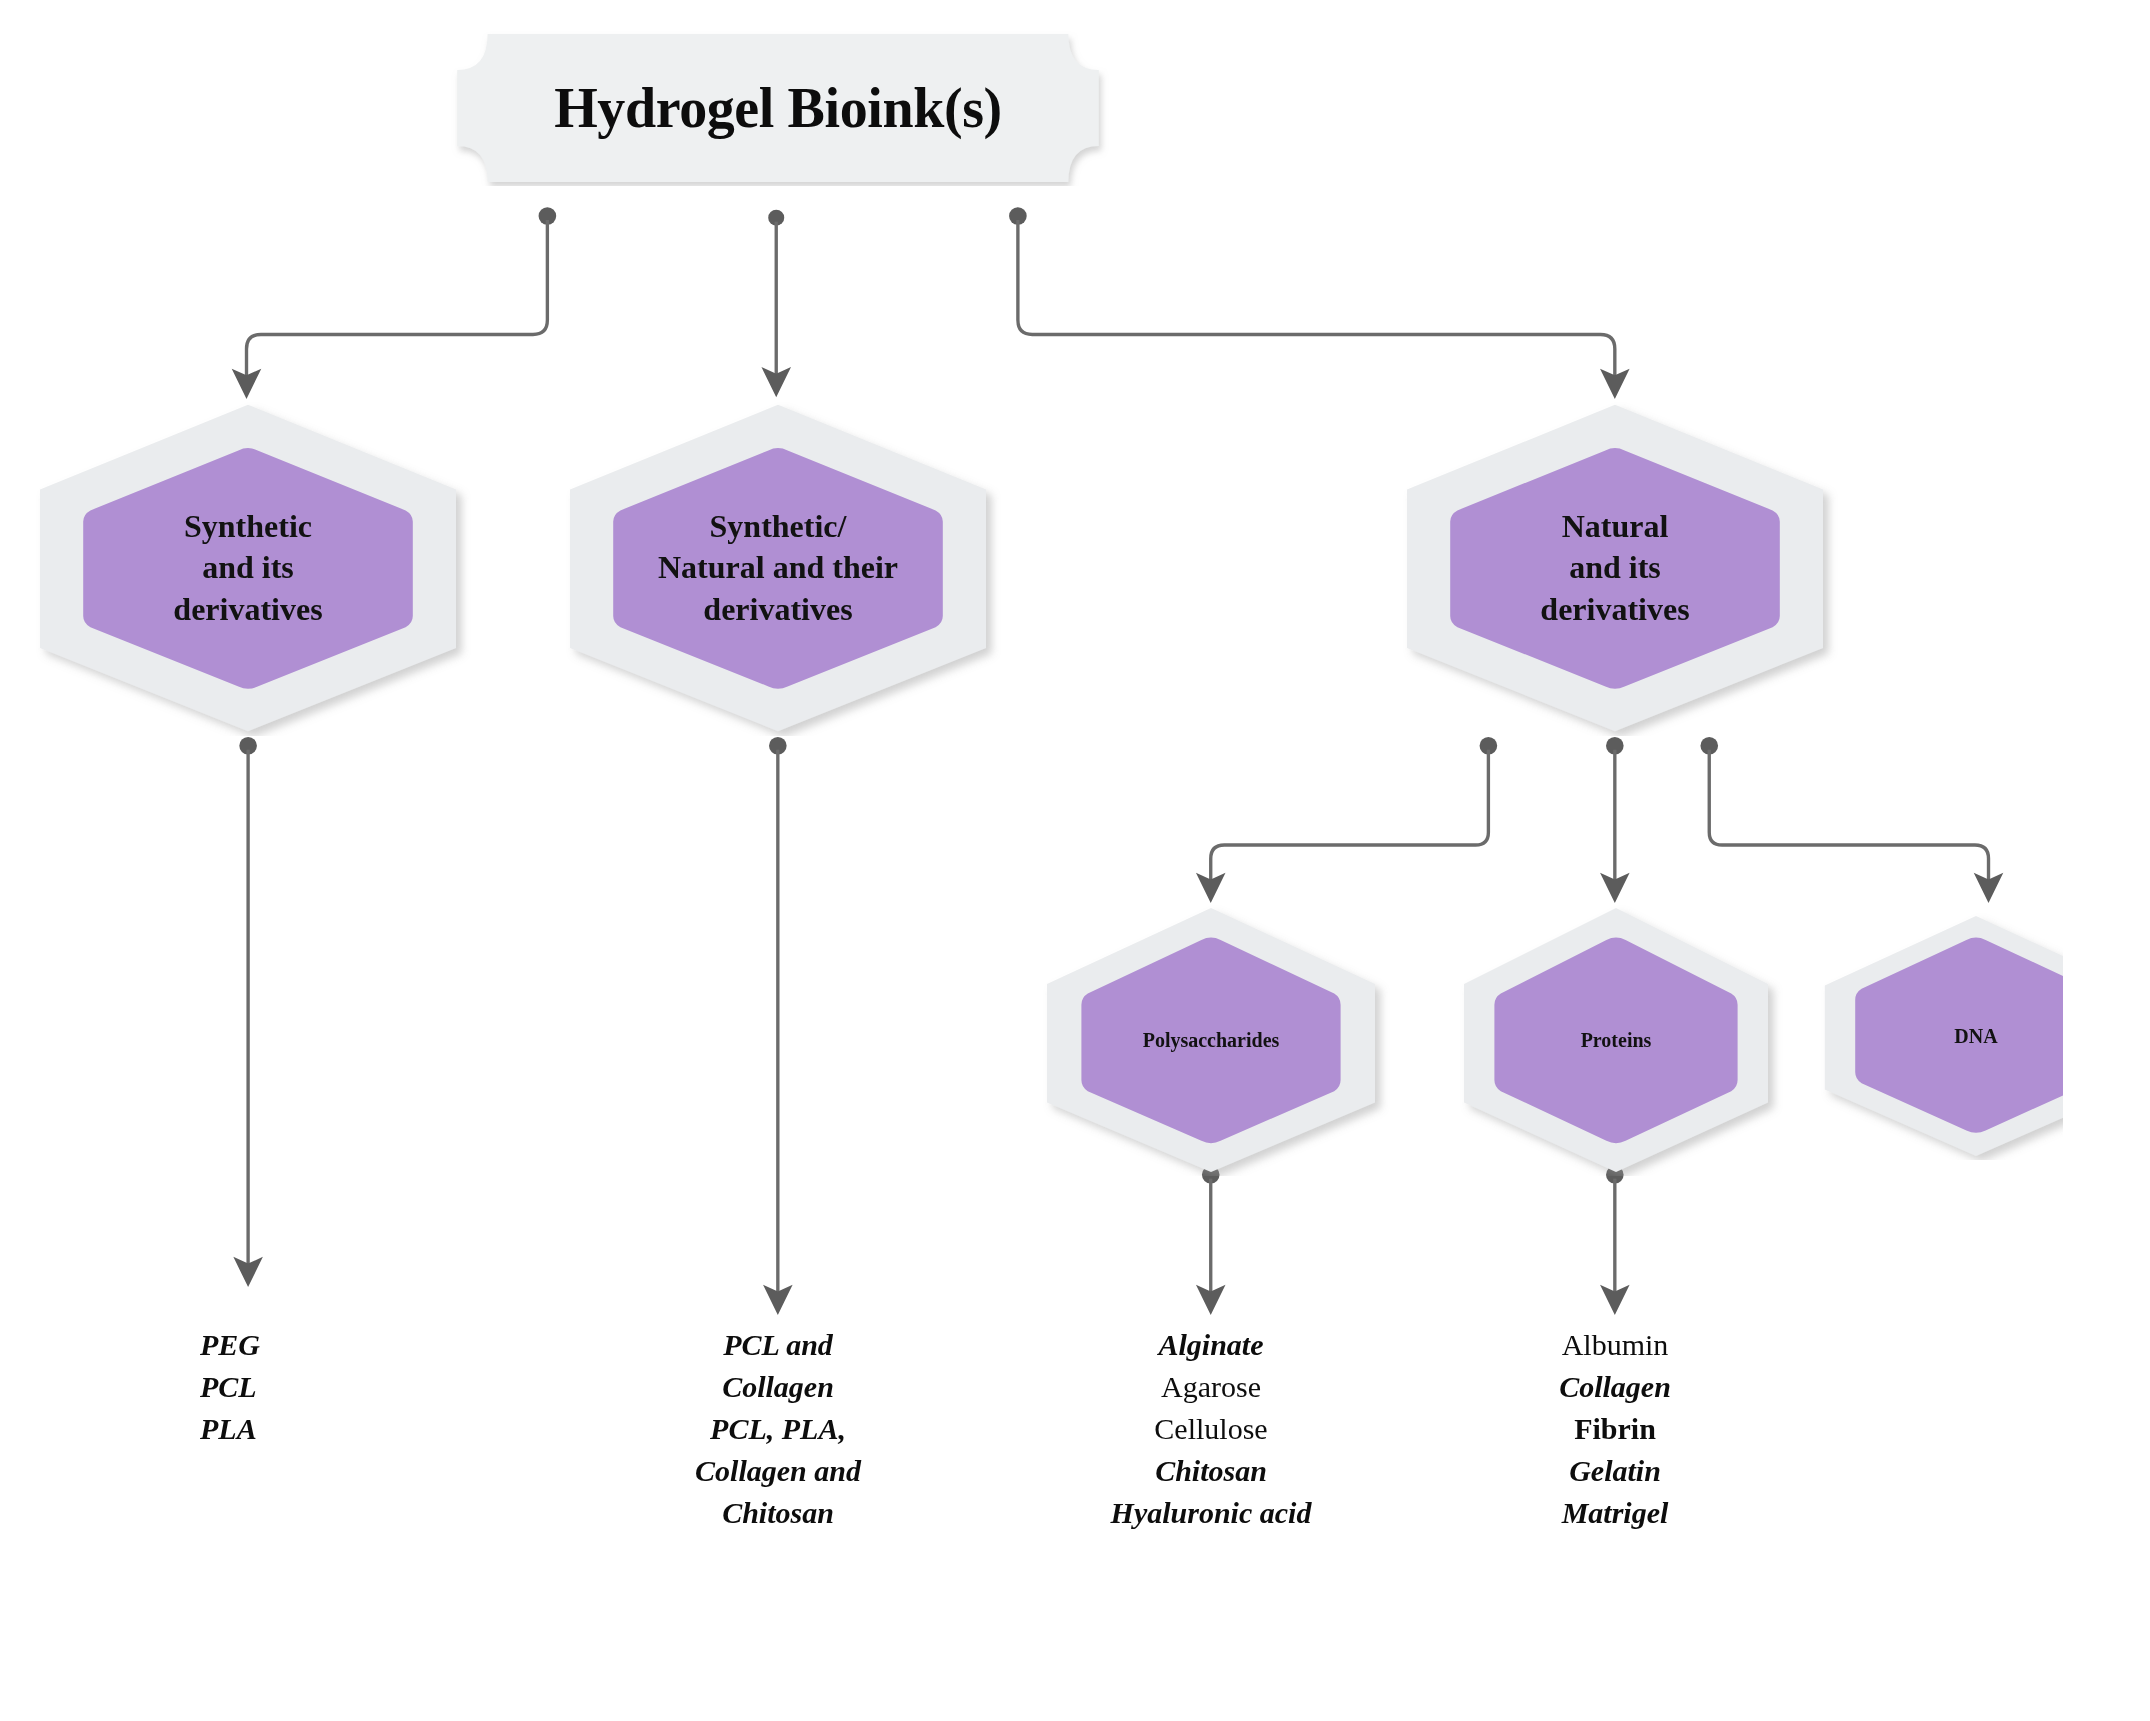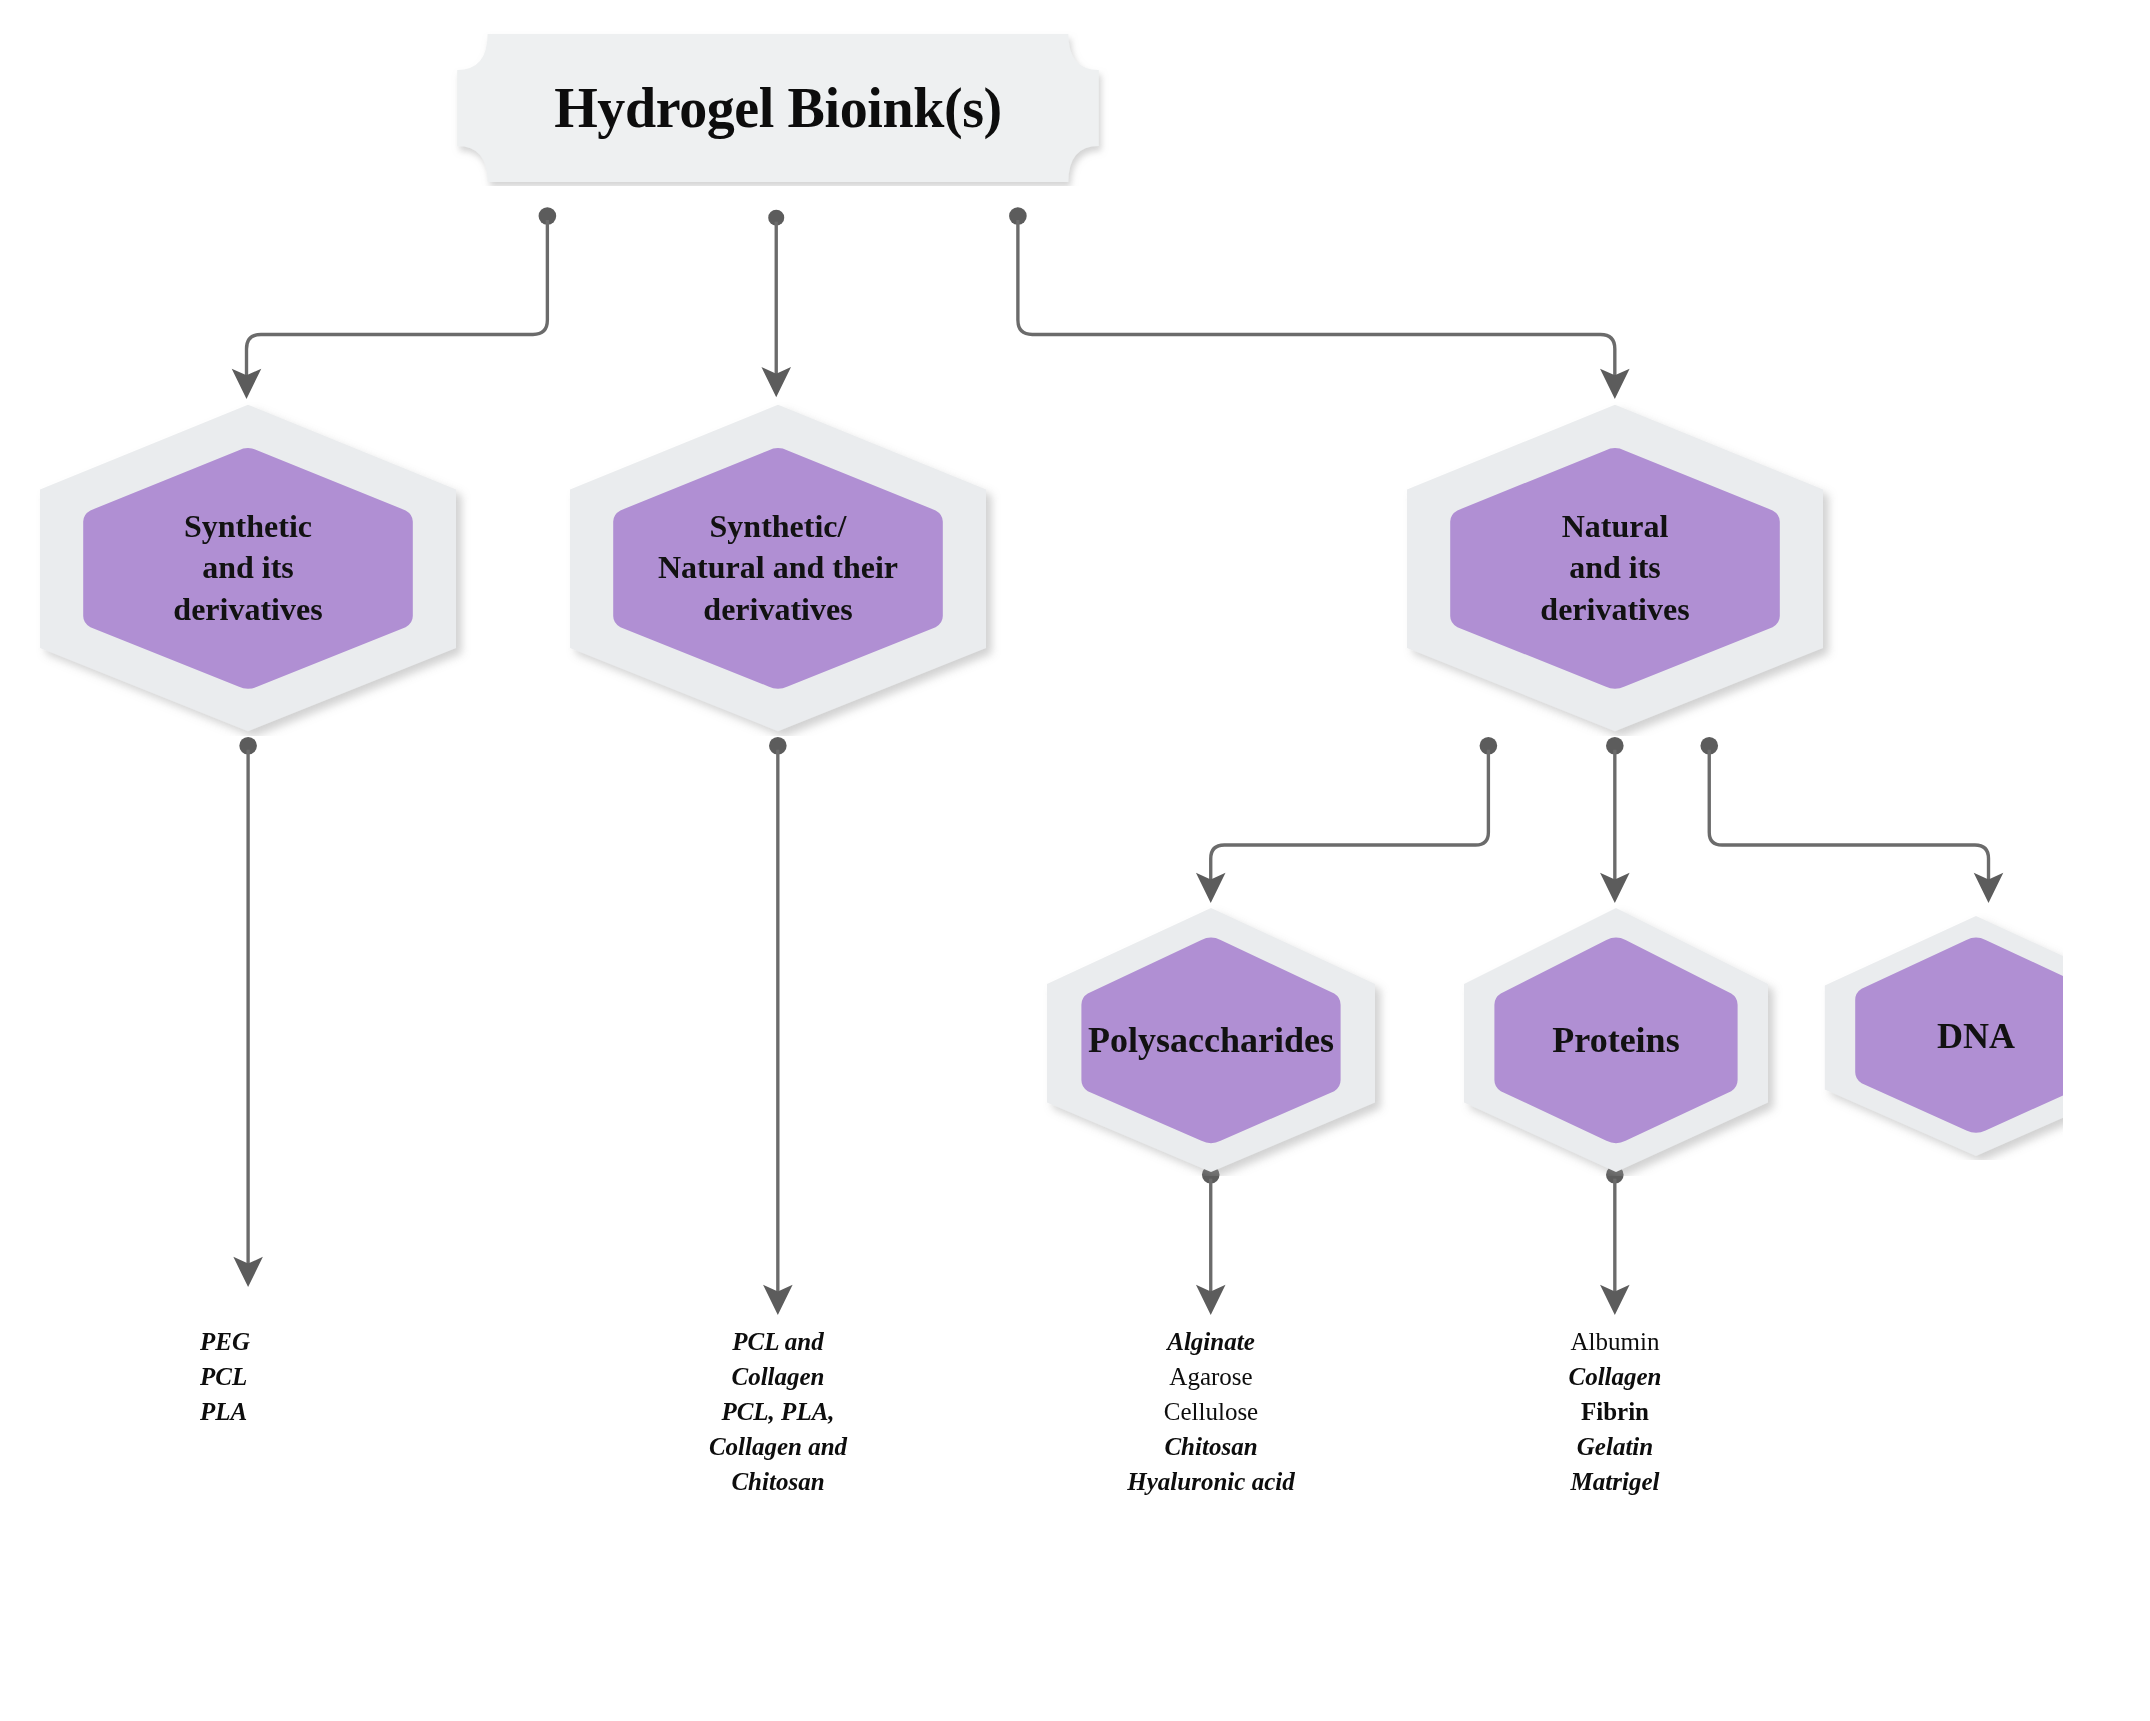--- a/index.html
+++ b/index.html
@@ -74,27 +74,27 @@
     align-items: center;
     justify-content: center;
     text-align: center;
     font-weight: bold;
     color: #121212;
     line-height: 1.30;
     box-sizing: border-box;
     padding: 0 8%;
   }
   .tier1 .hex-label { font-size: 32px; }
-  .tier2 .hex-label { font-size: 36px; }
+  .tier2 .hex-label { font-size: 20px; }
   
   .leaflist {
     position: absolute;
     line-height: 1.40;
     color: #0d0d0d;
-    font-size: 25px;
+    font-size: 30px;
   }
   .leaflist .row { white-space: nowrap; }
   .leaflist.align-left  { text-align: left; }
   .leaflist.align-center{ text-align: center; }
   .row.bi { font-weight: bold; font-style: italic; }
   .row.b  { font-weight: bold; font-style: normal; }
   .row.n  { font-weight: normal; font-style: normal; }
 </style>
 </head>
 <body>

